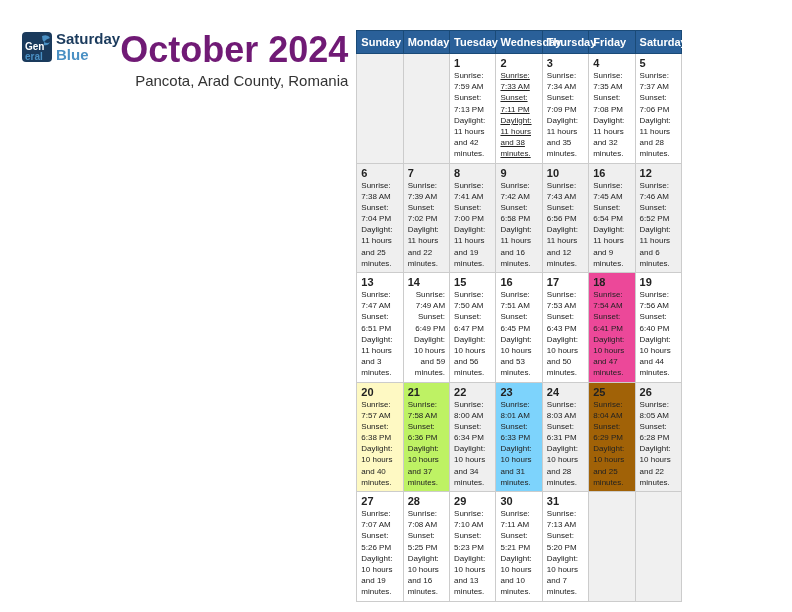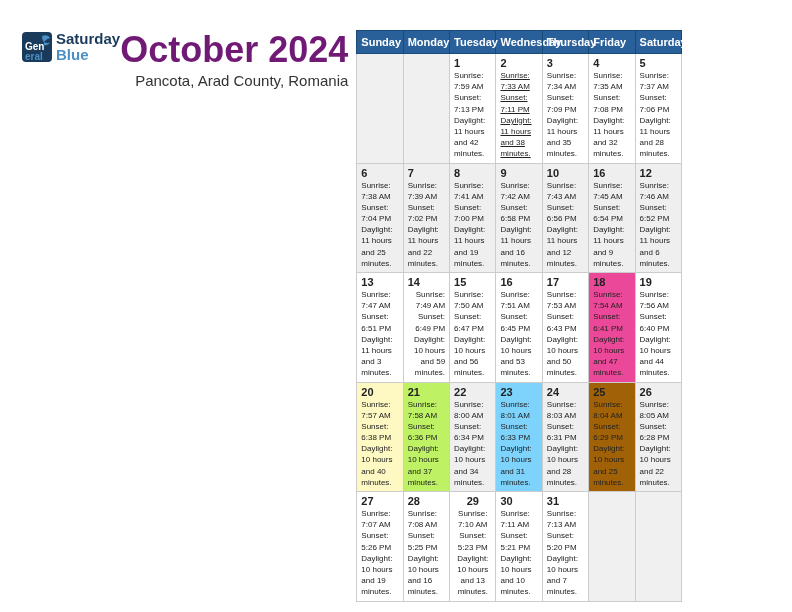--- a/index.html
+++ b/index.html
@@ -302,21 +302,21 @@
             <div class="day-info" style="white-space: pre-line;">Sunrise: 7:07 AM
 Sunset: 5:26 PM
 Daylight: 10 hours and 19 minutes.</div>
           </td>
           <td style="background: rgb(255, 255, 255);">
             <span class="day-num">28</span>
             <div class="day-info" style="white-space: pre-line;">Sunrise: 7:08 AM
 Sunset: 5:25 PM
 Daylight: 10 hours and 16 minutes.</div>
           </td>
-          <td style="background: rgb(255, 255, 255); text-align: center;">
+          <td style="background: rgb(255, 255, 255);">
             <span class="day-num">29</span>
             <div class="day-info" style="white-space: pre-line;">Sunrise: 7:10 AM
 Sunset: 5:23 PM
 Daylight: 10 hours and 13 minutes.</div>
           </td>
           <td style="background: rgb(255, 255, 255);">
             <span class="day-num">30</span>
             <div class="day-info" style="white-space: pre-line;">Sunrise: 7:11 AM
 Sunset: 5:21 PM
 Daylight: 10 hours and 10 minutes.</div>

